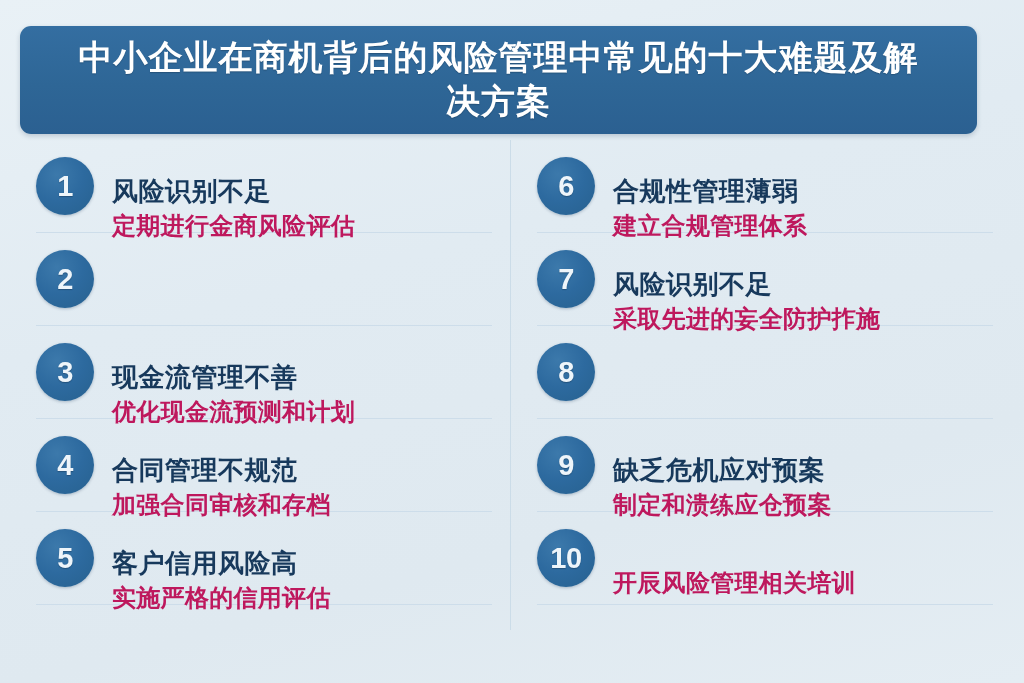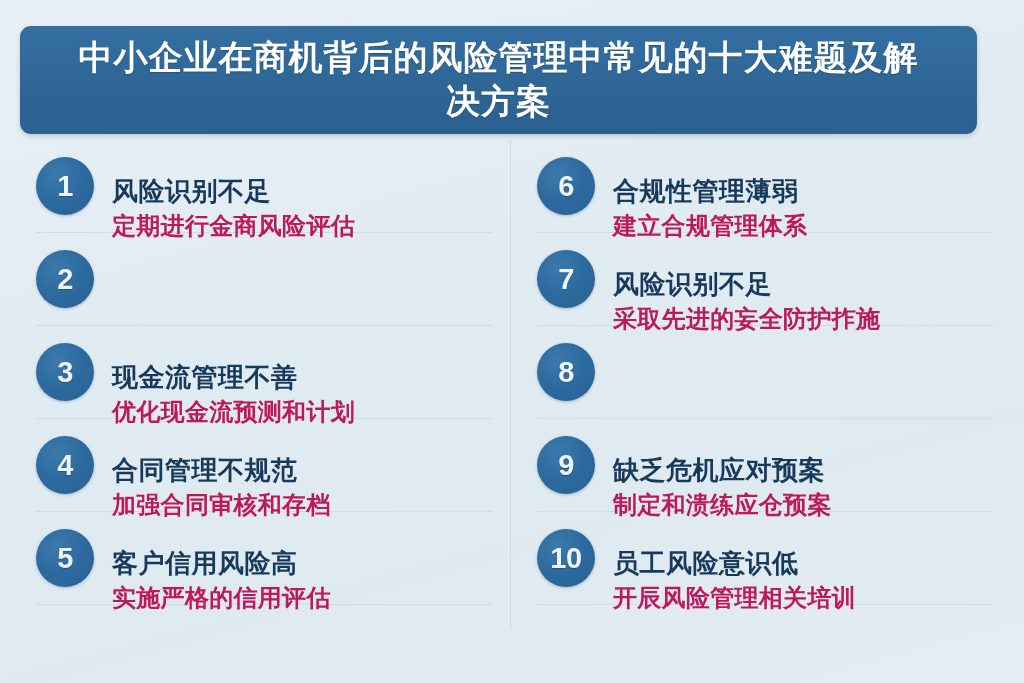--- a/index.html
+++ b/index.html
@@ -189,21 +189,20 @@
         <div class="badge">9</div>
         <div class="texts">
           <div class="t-title">缺乏危机应对预案</div>
           <div class="t-sub">制定和溃练应仓预案</div>
         </div>
       </div>
 
       <div class="item">
         <div class="badge">10</div>
         <div class="texts">
-          <div class="t-title">员工风险意识低</div>
           <div class="t-sub">开辰风险管理相关培训</div>
         </div>
       </div>
 
     </div>
 
   </div>
 
 </div>
 

